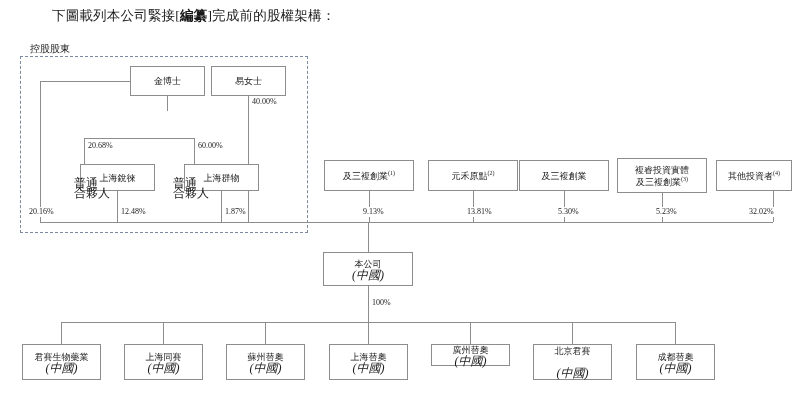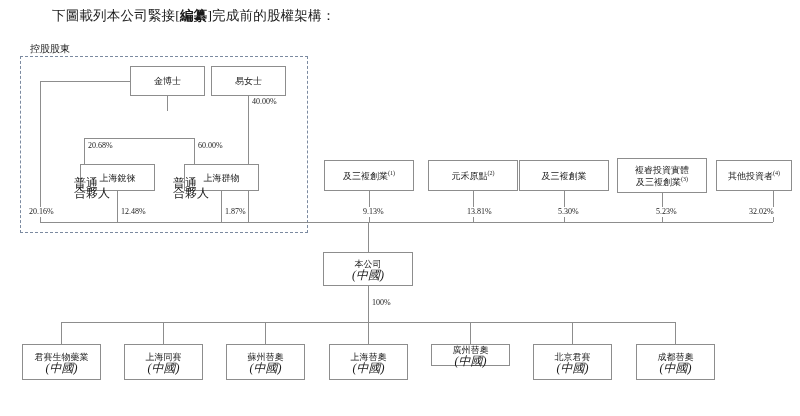--- a/index.html
+++ b/index.html
@@ -169,21 +169,21 @@
     <span class="ln2">(中國)</span>
   </div>
   <div class="box" style="left:329px;top:344px;width:79px;height:36px;">
     <span>上海替奧</span>
     <span class="ln2">(中國)</span>
   </div>
   <div class="box" style="left:431px;top:344px;width:79px;height:22px;">
     <span>廣州替奧</span>
     <span class="ln2">(中國)</span>
   </div>
-  <div class="box" style="left:533px;top:344px;width:79px;height:36px;">
+  <div class="box" style="left:533px;top:344px;width:79px;height:36px;justify-content:space-between;">
     <span>北京君賽</span>
     <span class="ln2">(中國)</span>
   </div>
   <div class="box" style="left:636px;top:344px;width:79px;height:36px;">
     <span>成都替奧</span>
     <span class="ln2">(中國)</span>
   </div>
 
 </div>
 

